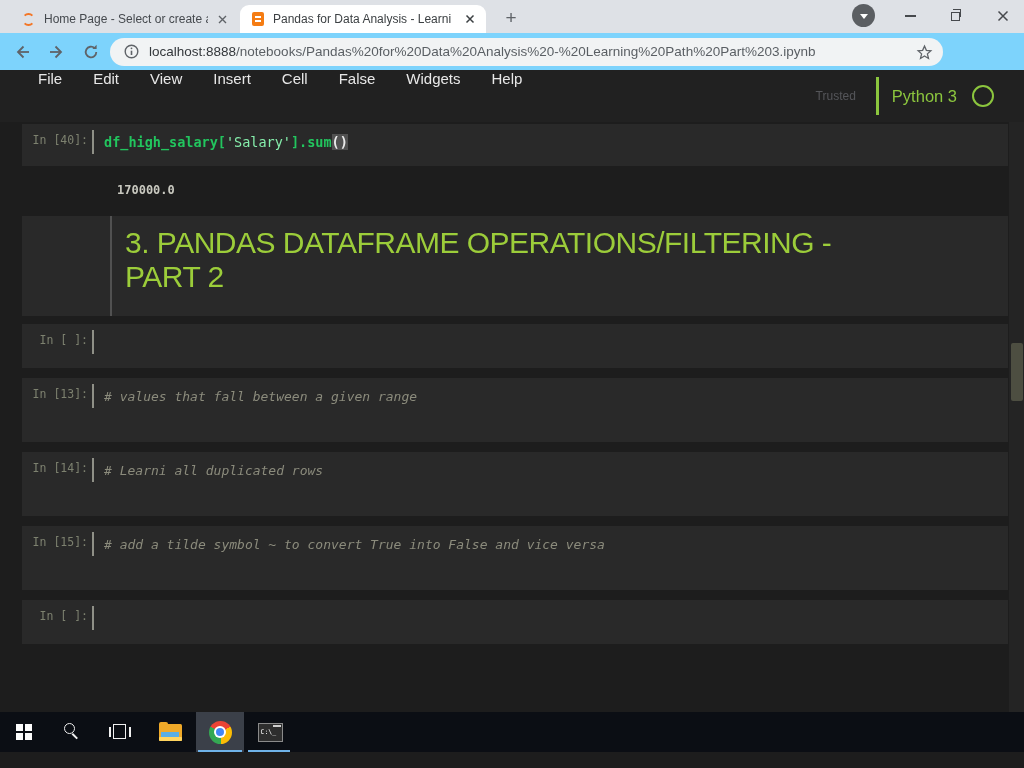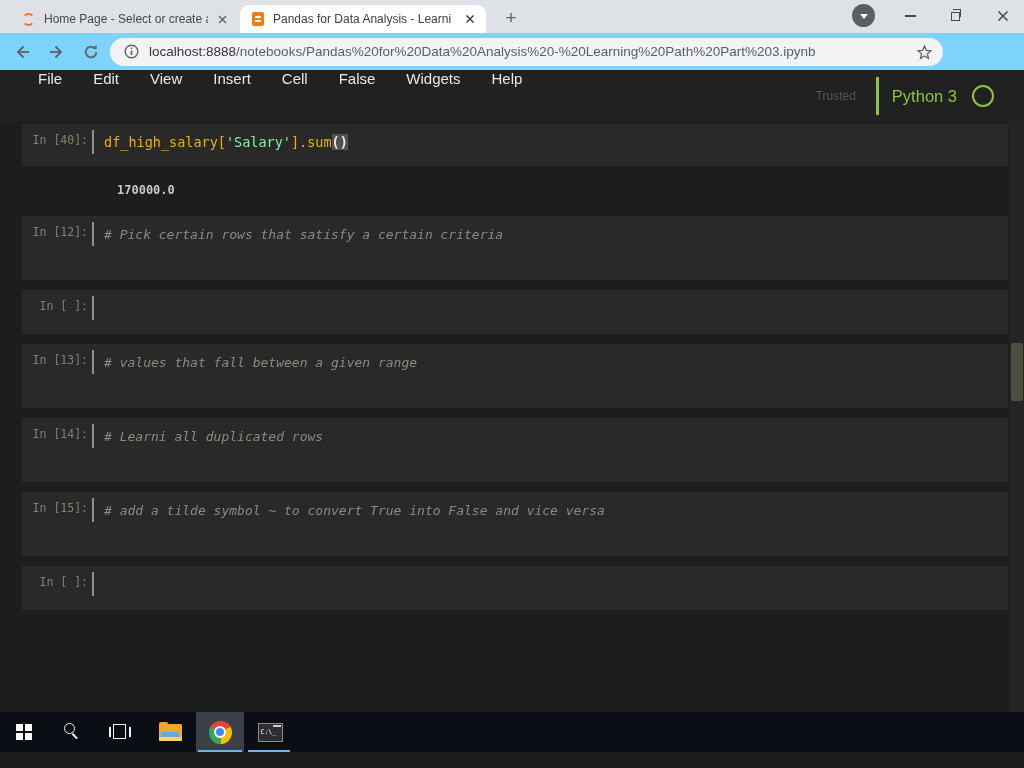--- a/index.html
+++ b/index.html
@@ -66,21 +66,21 @@
   .cell.code-comment{height:64px;}
   .cell.code-empty{height:44px;}
   .cell.md{height:100px;margin-bottom:8px;}
   .cell.has-output{margin-bottom:0;}
   .prompt{position:absolute;left:0;top:9px;width:66px;text-align:right;
           font-family:"DejaVu Sans Mono",monospace;font-size:11.5px;color:#7d816f;}
   .gutter-line{position:absolute;left:70px;top:6px;width:1.5px;height:24px;background:#8f9087;}
   .md-gutter{position:absolute;left:88px;top:0;width:2px;height:100%;background:#515151;}
   .code-area{position:absolute;left:82px;top:8px;right:10px;
              font-family:"DejaVu Sans Mono",monospace;font-size:13.5px;line-height:20px;}
-  .tok-plain{color:#eab308;font-weight:normal;}
+  .tok-plain{color:#22c55e;font-weight:bold;}
   .tok-string{color:#86efac;font-weight:normal;}
   .tok-bracket{color:#ececec;font-weight:bold;background:#515151;}
   .tok-comment{color:#8b8b7c;font-style:italic;font-size:13px;}
   .md-heading{position:absolute;left:103px;top:10px;width:868px;color:#9ccd3a;
               font-size:30px;line-height:34px;font-weight:400;letter-spacing:-0.5px;white-space:pre-line;}
   .output-row{position:relative;margin:0 0 4px 22px;width:986px;height:46px;text-align:right;}
   .output-row span{position:absolute;left:95px;top:17px;font-family:"DejaVu Sans Mono",monospace;
                    font-size:12px;color:#c9c9c0;font-weight:bold;}
   .cell-sliver{position:absolute;bottom:0;left:22px;width:986px;height:6px;background:#292929;}
   .cell-sliver .md-gutter{left:85px;width:2px;background:#8f9087;}
@@ -224,24 +224,25 @@
   <div class="content">
     <div id="notebook-cells">
         <div class="cell code-line has-output">
           <div class="prompt">In [40]:</div>
           <div class="gutter-line"></div>
           <div class="code-area"><span class="tok-plain">df_high_salary[</span><span class="tok-string">'Salary'</span><span class="tok-plain">].sum</span><span class="tok-bracket">()</span></div>
         </div>
         <div class="output-row">
           <span>170000.0</span>
         </div>
-        <div class="cell code-comment">
-          <div class="prompt">In [12]:</div>
-          <div class="gutter-line"></div>
-          <div class="code-area"><span class="tok-comment"># Pick certain rows that satisfy a certain criteria</span></div>
+        <div class="cell md">
+          <div class="prompt"></div>
+          <div class="md-gutter"></div>
+          <div class="md-heading">3. PANDAS DATAFRAME OPERATIONS/FILTERING -
+PART 2</div>
         </div>
         <div class="cell code-empty">
           <div class="prompt">In [ ]:</div>
           <div class="gutter-line"></div>
           <div class="code-area"></div>
         </div>
         <div class="cell code-comment">
           <div class="prompt">In [13]:</div>
           <div class="gutter-line"></div>
           <div class="code-area"><span class="tok-comment"># values that fall between a given range</span></div>

